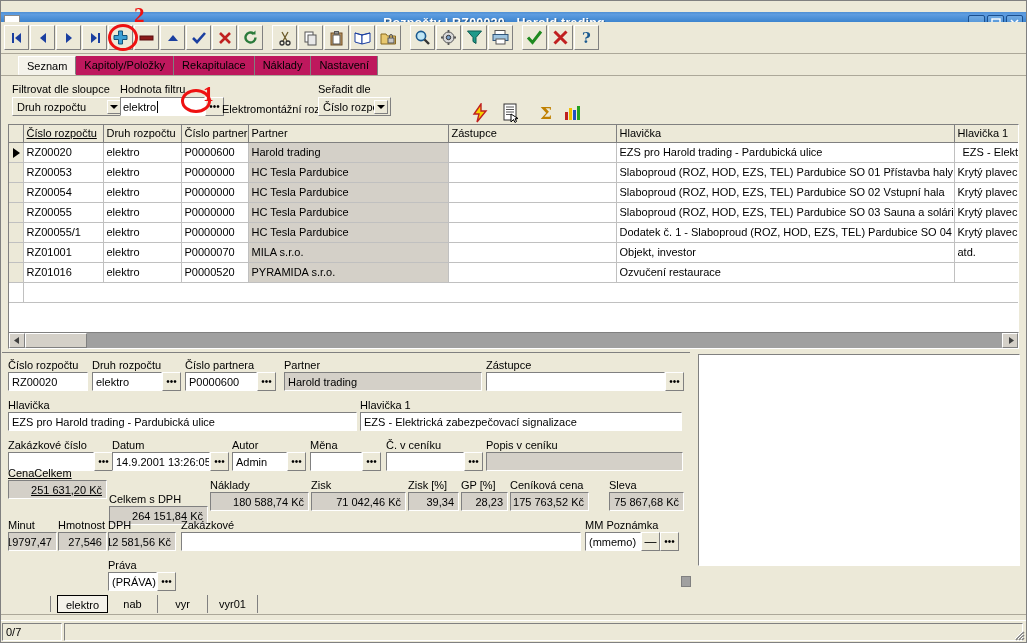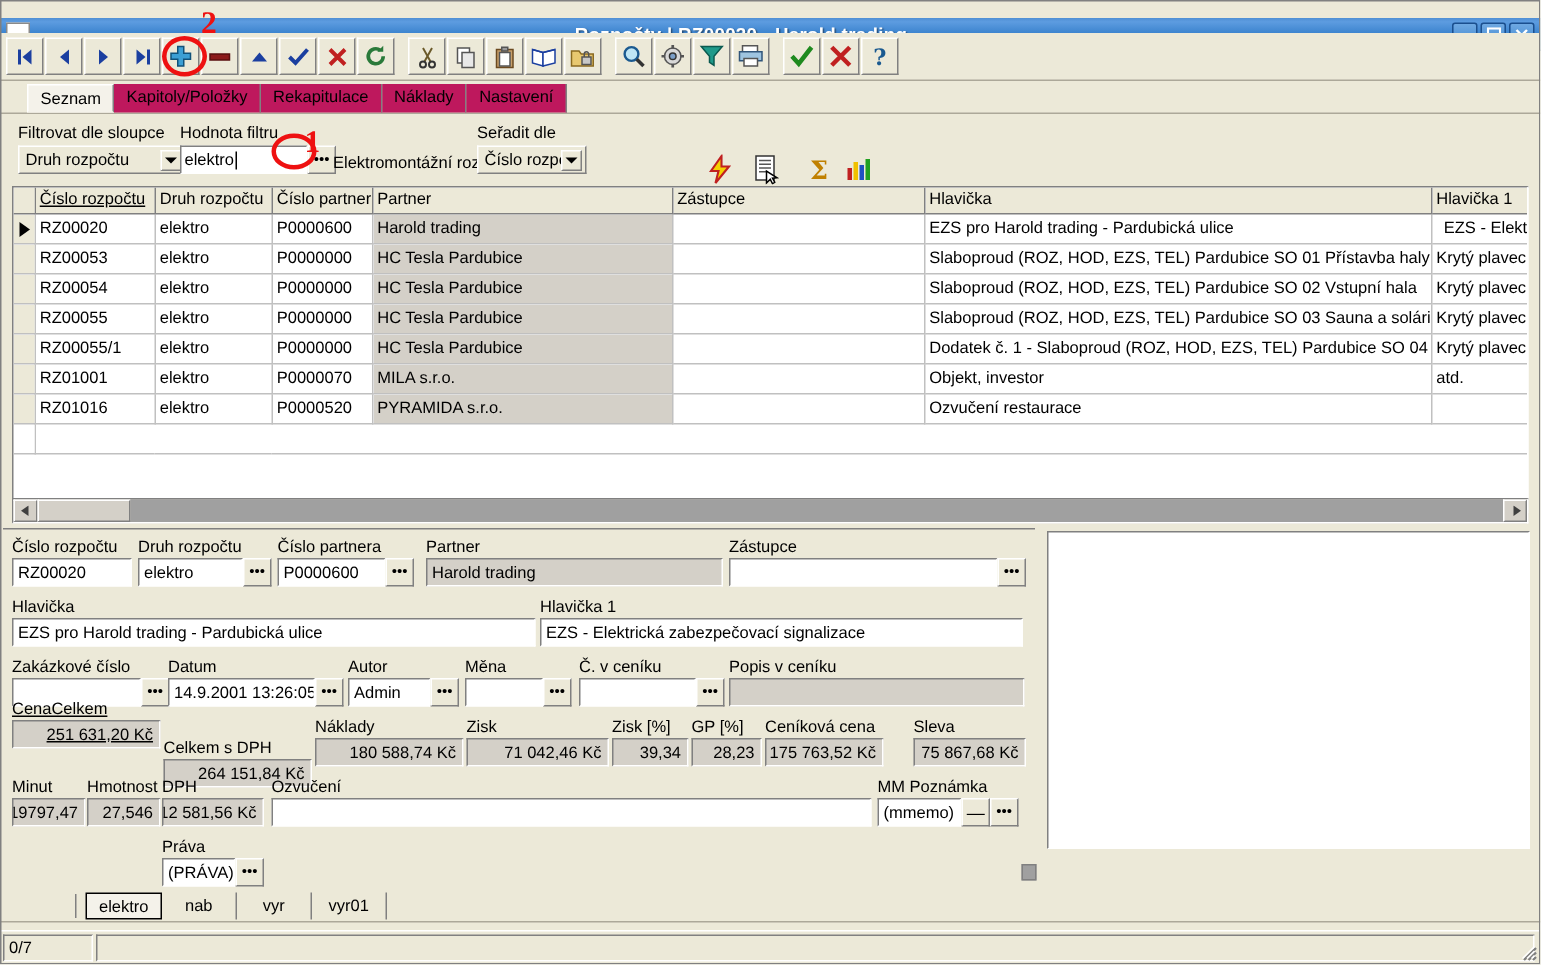--- a/index.html
+++ b/index.html
@@ -719,21 +719,21 @@
     </div>
     <div class="fld" style="left:56px; top:166px;">
       <span class="lab">Hmotnost</span>
       <div class="inp ro num" style="width:49px;">27,546</div>
     </div>
     <div class="fld" style="left:106px; top:166px;">
       <span class="lab">DPH</span>
       <div class="inp ro num" style="width:68px;">12 581,56 Kč</div>
     </div>
     <div class="fld" style="left:179px; top:166px;">
-      <span class="lab">Ozvučení</span>
+      <span class="lab">Zakázkové</span>
       <div class="inp" style="width:400px;"></div>
     </div>
     <div class="fld" style="left:583px; top:166px;">
       <span class="lab">MM Poznámka</span>
       <div class="row-inp">
         <div class="inp" style="width:56px;">(mmemo)</div>
         <div class="ellipsis-btn" style="font-size:12px;align-items:center;padding-bottom:0;">—</div>
         <div class="ellipsis-btn">•••</div>
       </div>
     </div>

